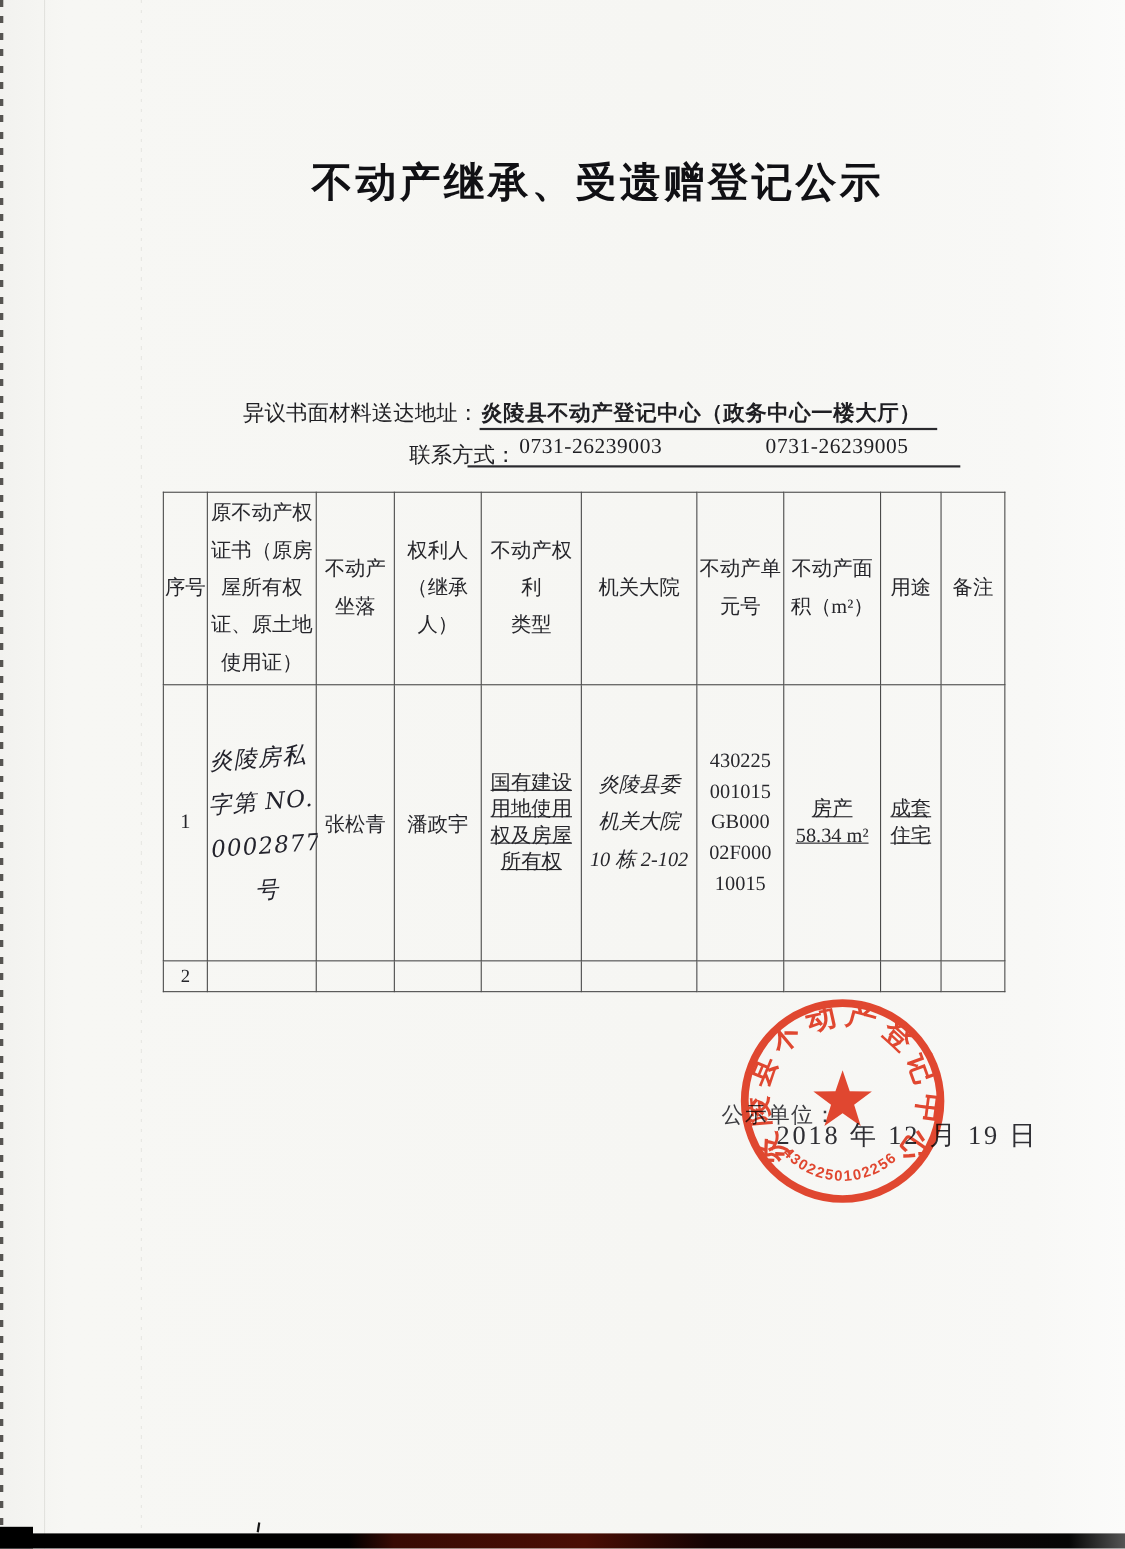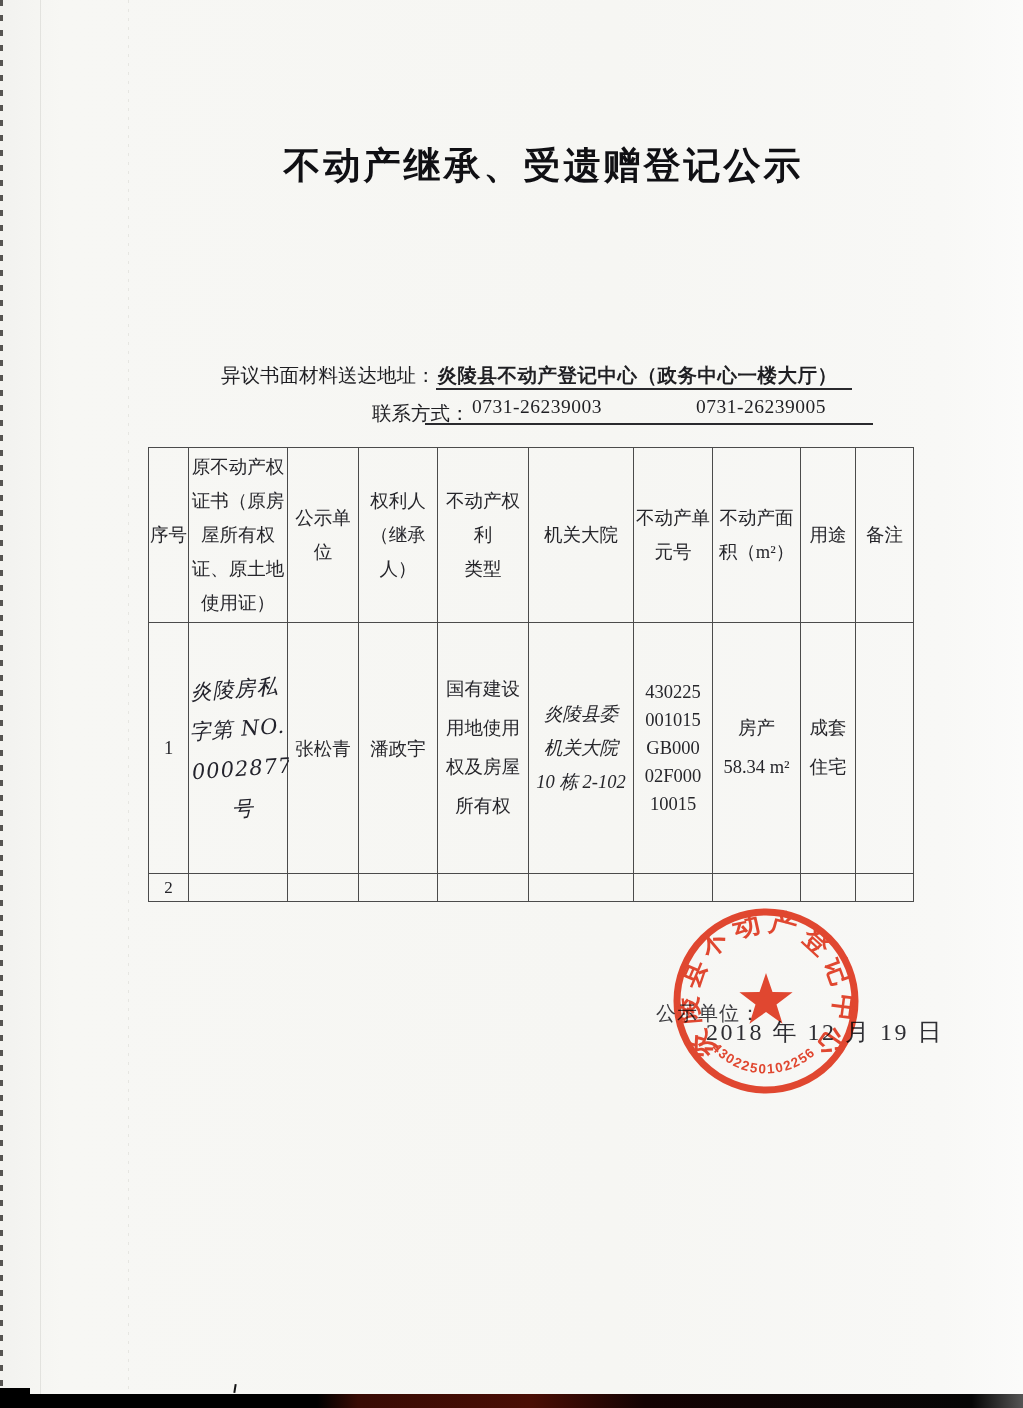--- a/index.html
+++ b/index.html
@@ -48,21 +48,21 @@
     border:1.6px solid #4b4b4b;text-align:center;vertical-align:middle;
     font-weight:normal;padding:2px 1px;overflow:hidden;
   }
   .doc-table thead tr{height:175px;}
   .doc-table tr.row-data{height:251px;}
   .doc-table tr.row-short{height:28px;font-size:17px;}
   .preline{white-space:pre-line;}
   .th-cell{line-height:34px;}
   .lh30{line-height:28px;}
   .lh34{line-height:34px;font-style:italic;}
-  .lh38{line-height:39px;}
+  .lh38{line-height:24px;text-decoration:underline;}
   .handwrite{
     font-style:italic;font-size:21px;line-height:40px;color:#23232c;
     transform:rotate(-4deg);letter-spacing:1px;font-family:"DejaVu Serif",serif;
   }
 
   .publisher{position:absolute;left:656px;top:976px;font-size:20px;letter-spacing:1px;color:#3c3c40;margin-top:24px;}
   .pub-date{position:absolute;left:706px;top:1016px;font-size:24px;letter-spacing:2.5px;color:#2e2e33;}
 
   .seal{position:absolute;left:664px;top:899px;mix-blend-mode:multiply;opacity:.93;}
   .seal text{font-family:"Liberation Sans",sans-serif;font-weight:700;}
@@ -103,21 +103,21 @@
         <col style="width:58px">
     </colgroup>
     <thead>
       <tr>
         <th class="th-cell preline">序号</th>
         <th class="th-cell preline">原不动产权
 证书（原房
 屋所有权
 证、原土地
 使用证）</th>
-        <th class="th-cell preline">公示单位</th>
+        <th class="th-cell preline">不动产坐落</th>
         <th class="th-cell preline">权利人
 （继承
 人）</th>
         <th class="th-cell preline">不动产权利
 类型</th>
         <th class="th-cell preline">机关大院</th>
         <th class="th-cell preline">不动产单
 元号</th>
         <th class="th-cell preline">不动产面
 积（m²）</th>

